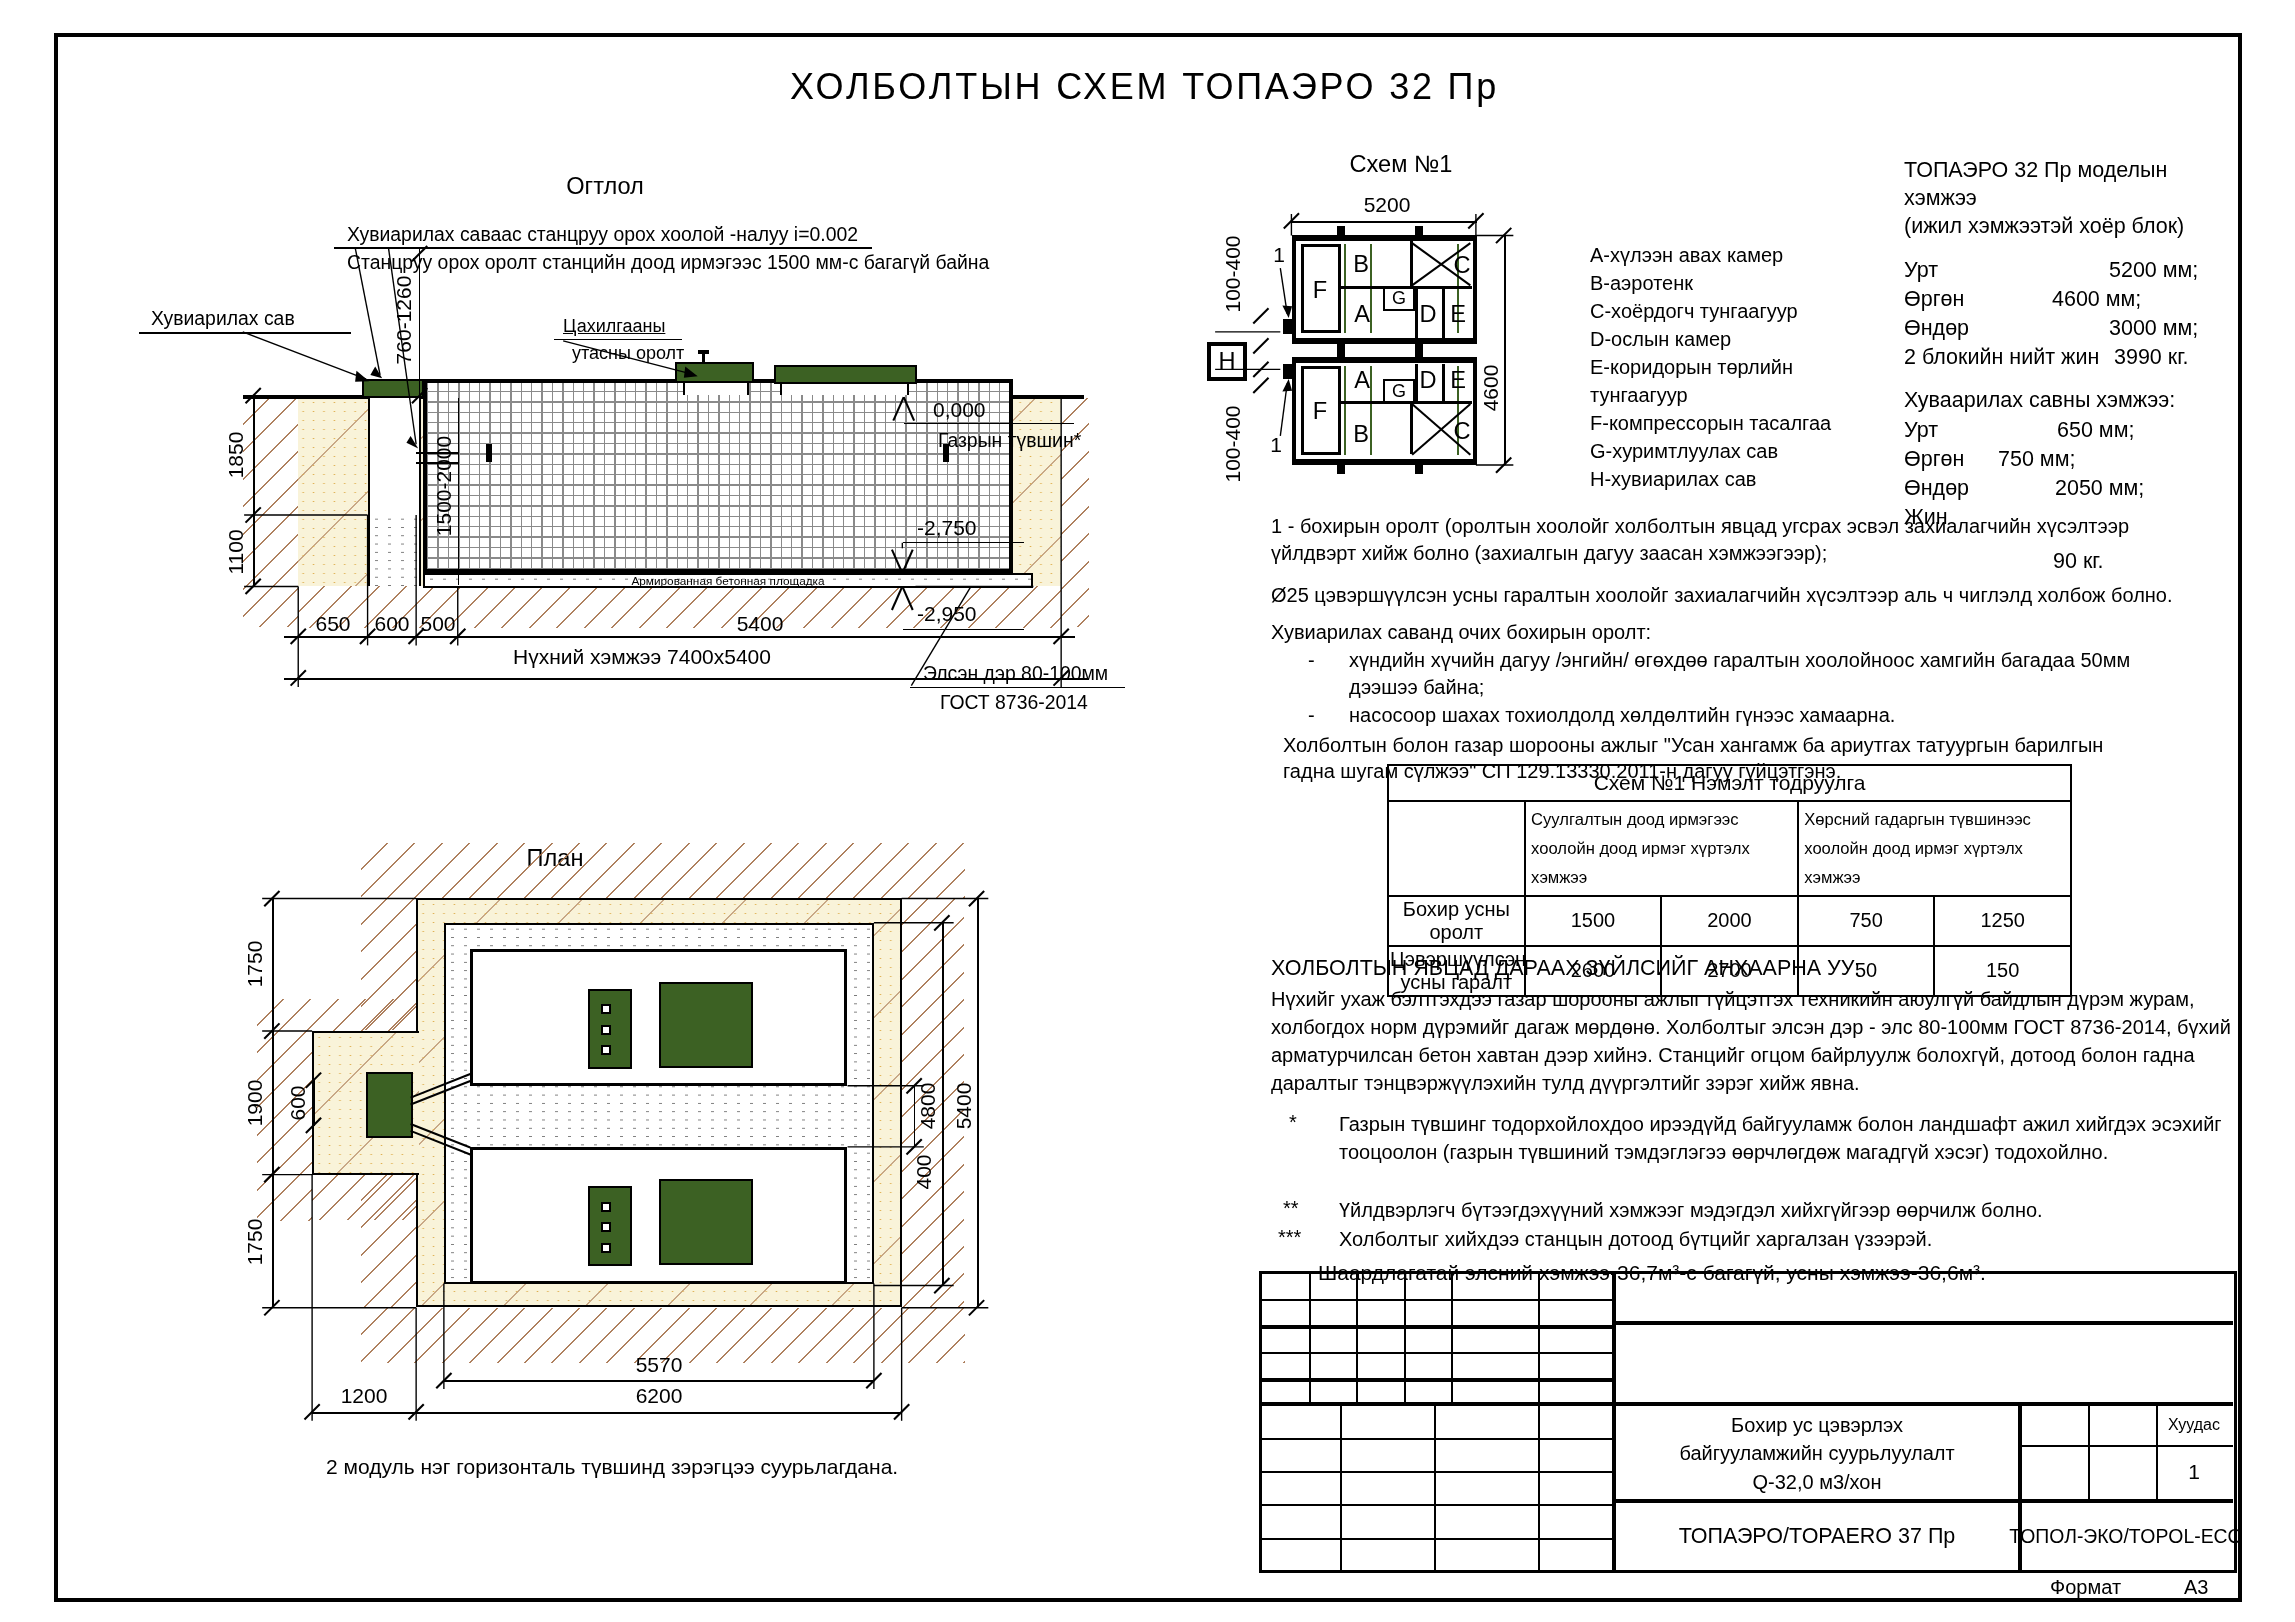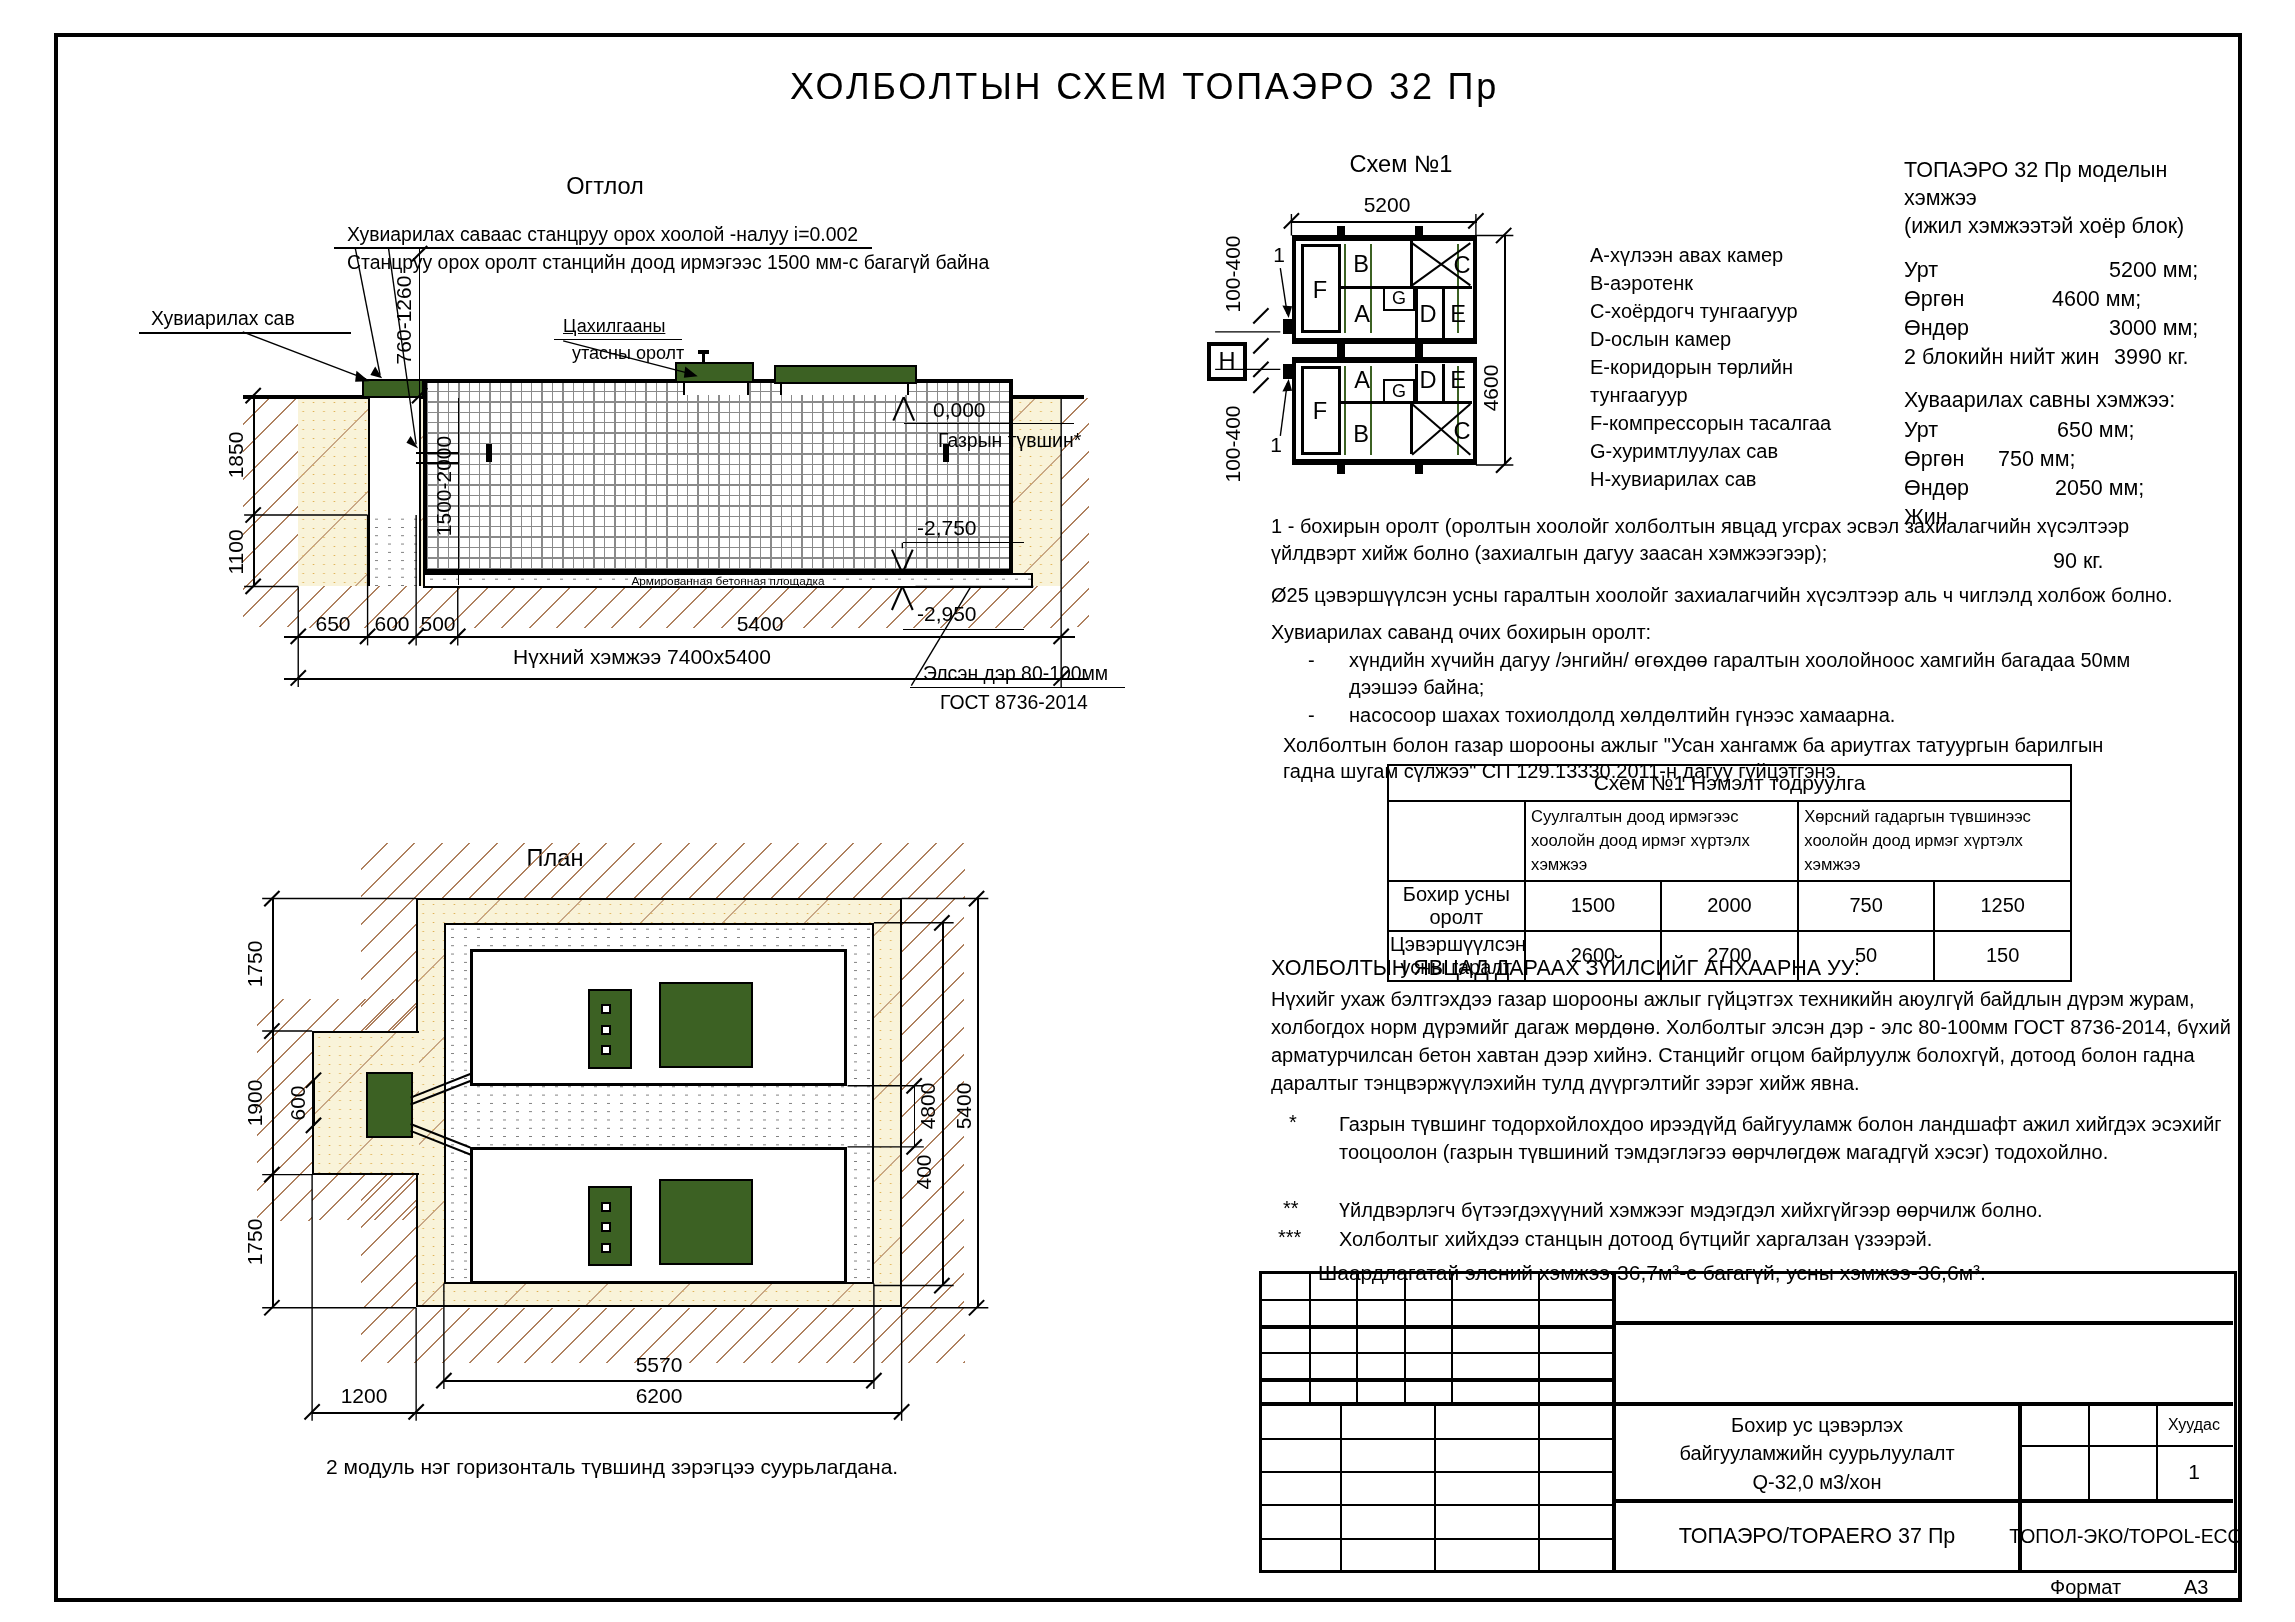--- a/index.html
+++ b/index.html
@@ -16,21 +16,21 @@
         repeating-linear-gradient(135deg,transparent 0 57px,rgba(160,106,66,.55) 57px 58px);
         background-size:10.4px 9px,auto;}
   .earth{background-image:repeating-linear-gradient(135deg,transparent 0 18px,rgba(160,106,66,.85) 18px 19.4px);}
   .gridhatch{background-color:#fff;background-image:
         repeating-linear-gradient(0deg,#8a8a8a 0 1.4px,transparent 1.4px 10.4px),
         repeating-linear-gradient(90deg,#8a8a8a 0 1.4px,transparent 1.4px 10.4px);}
   .concrete{background-color:#fff;background-image:radial-gradient(#777 1.1px,transparent 1.2px);
         background-size:13px 8.3px;}
   .green{background:#3c6123;border:2.1px solid #000;}
   .f30{font-size:21px;} .f28{font-size:19.4px;} .f26{font-size:18px;} .f34{font-size:23.6px;}
-  .f31{font-size:21.5px;} .f24{font-size:16.6px;line-height:24px;} .f29{font-size:20px;}
+  .f31{font-size:21.5px;} .f24{font-size:16.6px;line-height:29px;} .f29{font-size:20px;}
   .notes-line{position:absolute;white-space:nowrap;font-size:20px;}
   .wrapbox{position:absolute;font-size:20px;line-height:28px;}
   table.spec{position:absolute;border-collapse:collapse;table-layout:fixed;}
   table.spec td{border:2.1px solid #000;text-align:center;vertical-align:middle;}
   svg line{stroke:#000;} 
 </style>
 </head>
 <body>
 
 <div id="page">

